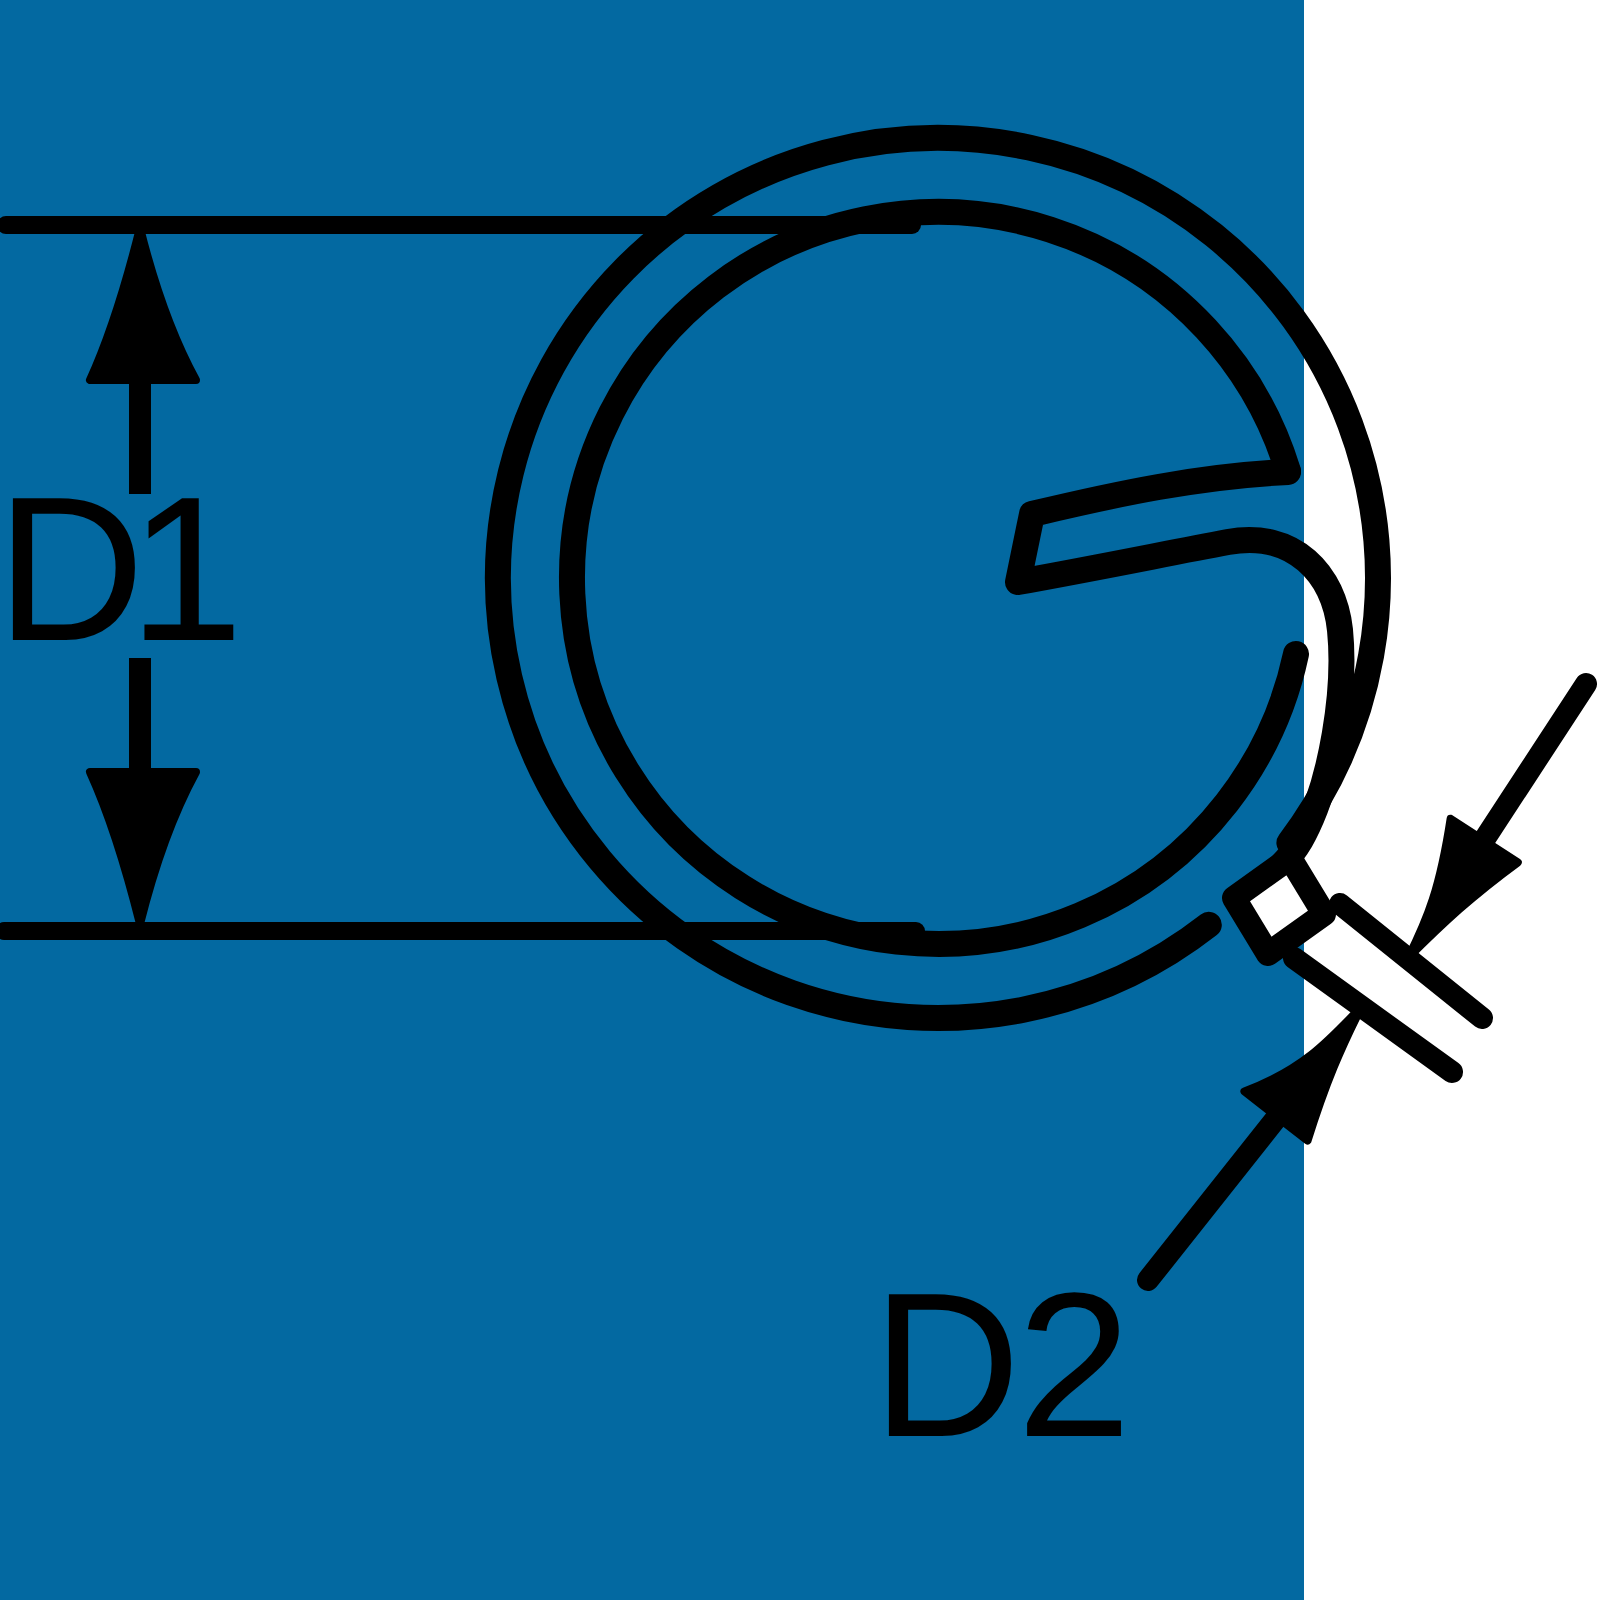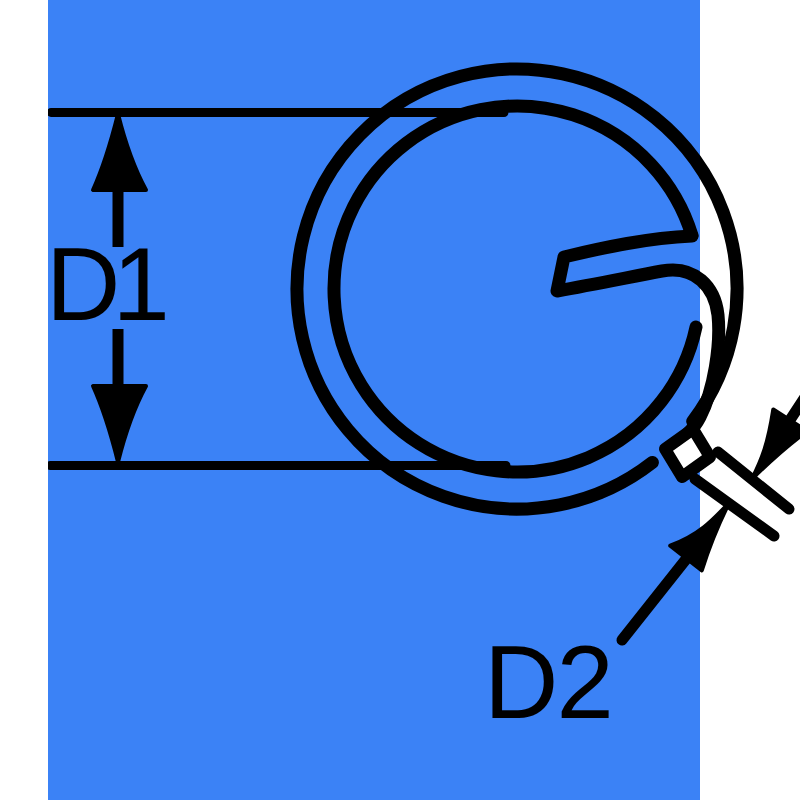--- a/index.html
+++ b/index.html
@@ -1,16 +1,16 @@
 <!DOCTYPE html>
 <html><head>
 <meta charset="utf-8">
 <style>
   html,body{margin:0;padding:0;background:#fff;width:800px;height:800px;overflow:hidden;}
-  #stage{width:652px;height:800px;position:relative;background:#3b82f6;margin-left:48px;}
+  #stage{width:652px;height:800px;position:relative;background:#0369a1;}
   svg{display:block;}
   text{font-family:"Liberation Sans", sans-serif;font-size:103px;fill:#000;}
   .lbl1{letter-spacing:-8px;}
   .lbl2{letter-spacing:-2px;}
 </style>
 </head>
 <body>
 
 <div id="stage">
 <svg width="800" height="800" viewBox="0 0 800 800">

